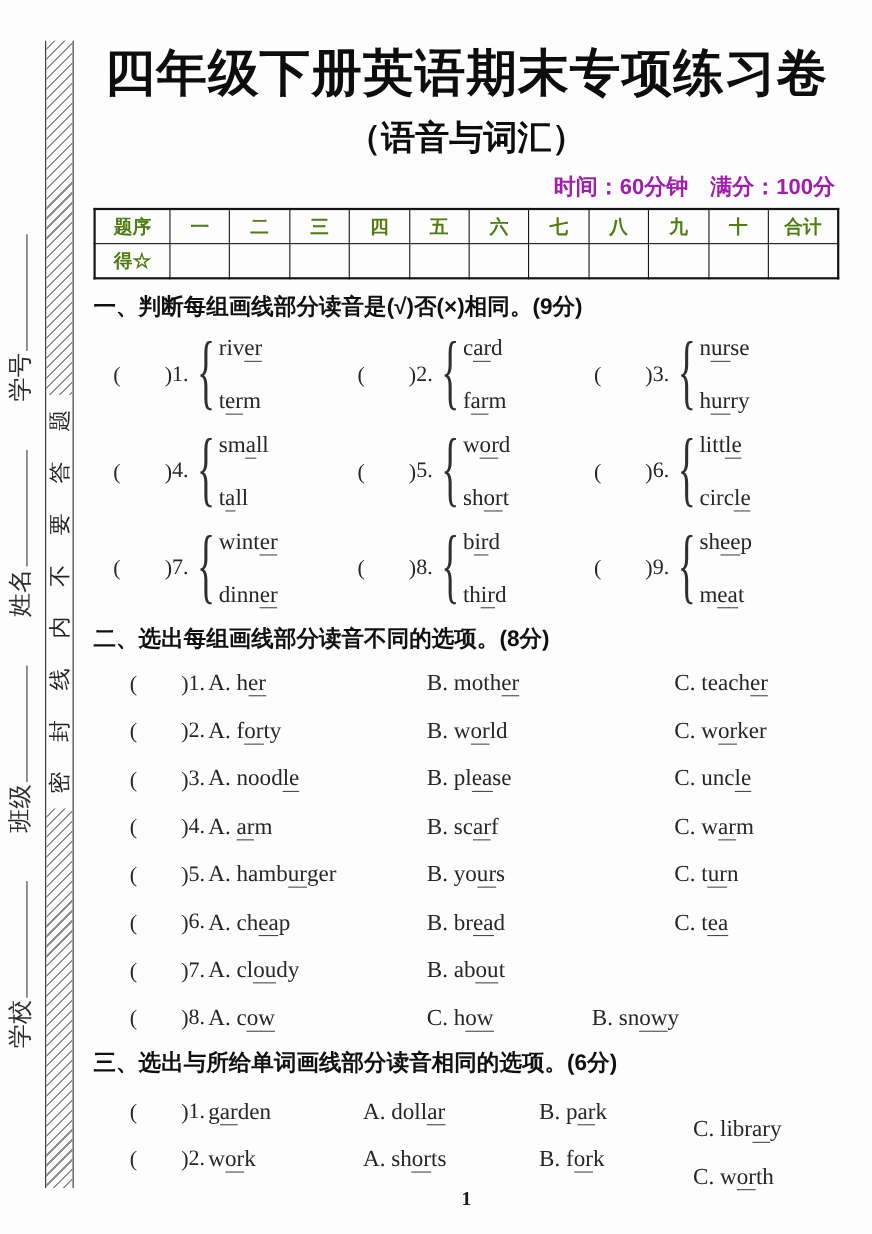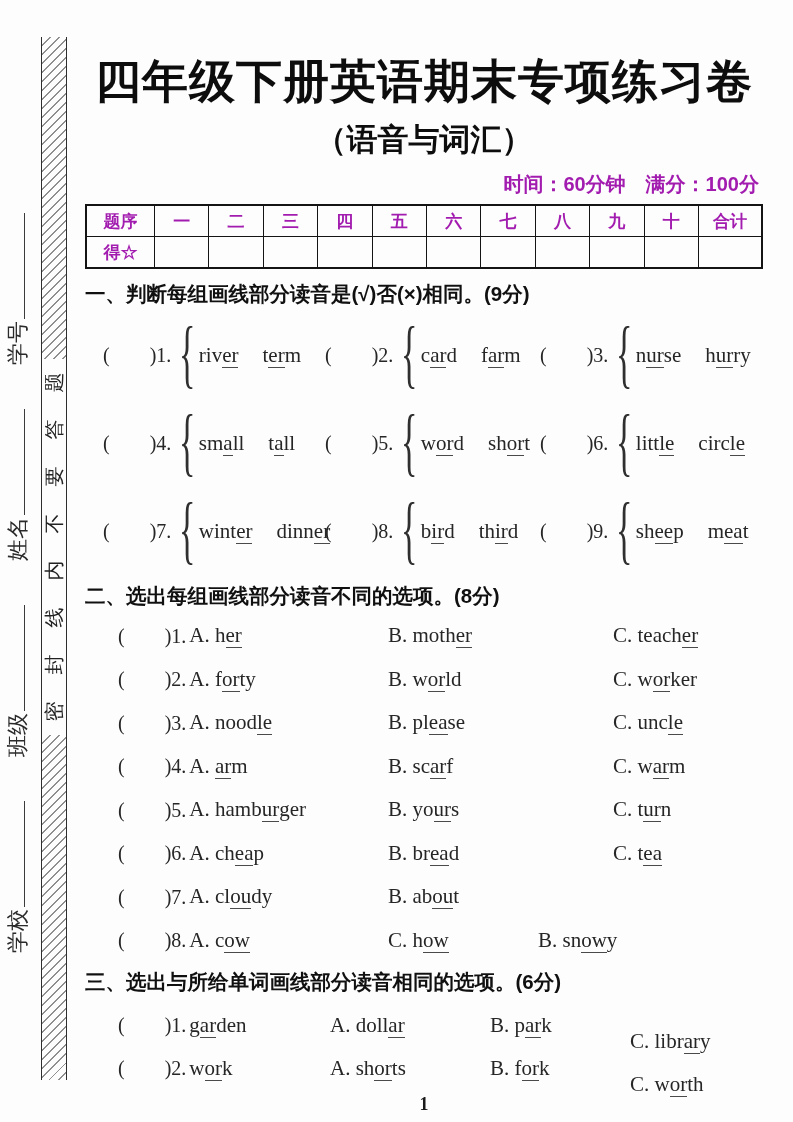--- a/index.html
+++ b/index.html
@@ -16,46 +16,46 @@
   .seal-strip{position:absolute;left:41px;top:37px;width:24px;height:1043px;
               border-left:1.6px solid #2e2e2e;border-right:1.6px solid #2e2e2e;
               display:flex;flex-direction:column;}
   .hatch{width:100%;background:repeating-linear-gradient(135deg,transparent 0 5px,#8f8f8f 5px 6.4px);}
   .hatch-top{height:322px;}
   .hatch-bottom{flex:1;}
   .seal-char{height:47px;display:flex;align-items:center;justify-content:center;
              transform:rotate(-90deg);font-size:20px;font-weight:500;color:#222;}
 
   
-  .main{position:absolute;left:85px;top:54px;width:678px;}
+  .main{position:absolute;left:85px;top:39px;width:678px;}
   .title{font-size:46px;font-weight:900;text-align:center;letter-spacing:1px;
          line-height:1.2;color:#0d0d0d;white-space:nowrap;}
   .subtitle{font-size:31px;font-weight:800;text-align:center;margin-top:10px;color:#0d0d0d;}
   .info{margin-top:10px;margin-bottom:6px;text-align:right;font-size:20px;font-weight:600;
         padding-right:4px;color:#a21caf;}
 
   table.score{width:100%;border-collapse:collapse;border:2.4px solid #141414;margin-top:0;}
   table.score th,table.score td{border:1.5px solid #141414;height:30px;text-align:center;
-        font-size:17px;font-weight:700;padding:0;color:#a21caf;}
+        font-size:17px;font-weight:700;padding:0;color:#4d7c0f;}
   table.score .c-first{width:67px;}
   table.score .c-last{width:62px;}
 
   .sec-h{font-size:20.5px;font-weight:800;color:#101010;line-height:1.4;}
   .h1{margin-top:11px;}
   .h2{margin-top:6px;}
   .h3{margin-top:5px;}
 
   
   .s1-grid{display:grid;grid-template-columns:222px 215px 1fr;padding-left:18px;margin-top:3px;}
   .s1-item{height:88px;display:flex;align-items:center;}
   .blank,.qnum{font-family:"Liberation Serif",serif;font-size:20px;color:#262626;white-space:pre;}
   .qnum{margin-right:3px;}
   .brace{font-family:"Liberation Serif",serif;font-size:76px;font-weight:300;color:#2f2f2f;
          line-height:0.9;transform:scaleX(0.45);margin:0 -7px 6px -5px;}
-  .pair{display:flex;flex-direction:row;gap:24px;}
+  .pair{display:flex;flex-direction:column;gap:24px;}
   .word,.opt,.stem{font-family:"Liberation Serif",serif;font-size:21px;color:#262626;line-height:1.05;white-space:pre;}
   .u{display:inline-block;border-bottom:1.7px solid #4a4a4a;padding-bottom:1px;}
 
   
   .s2-list{margin-top:4px;}
   .s2-row{height:43.5px;display:flex;align-items:center;padding-left:33px;}
   .cell{display:flex;align-items:center;}
   .s2-a{width:270px;}
   .s2-b{width:225px;}
   .s2-c{flex:1;}

